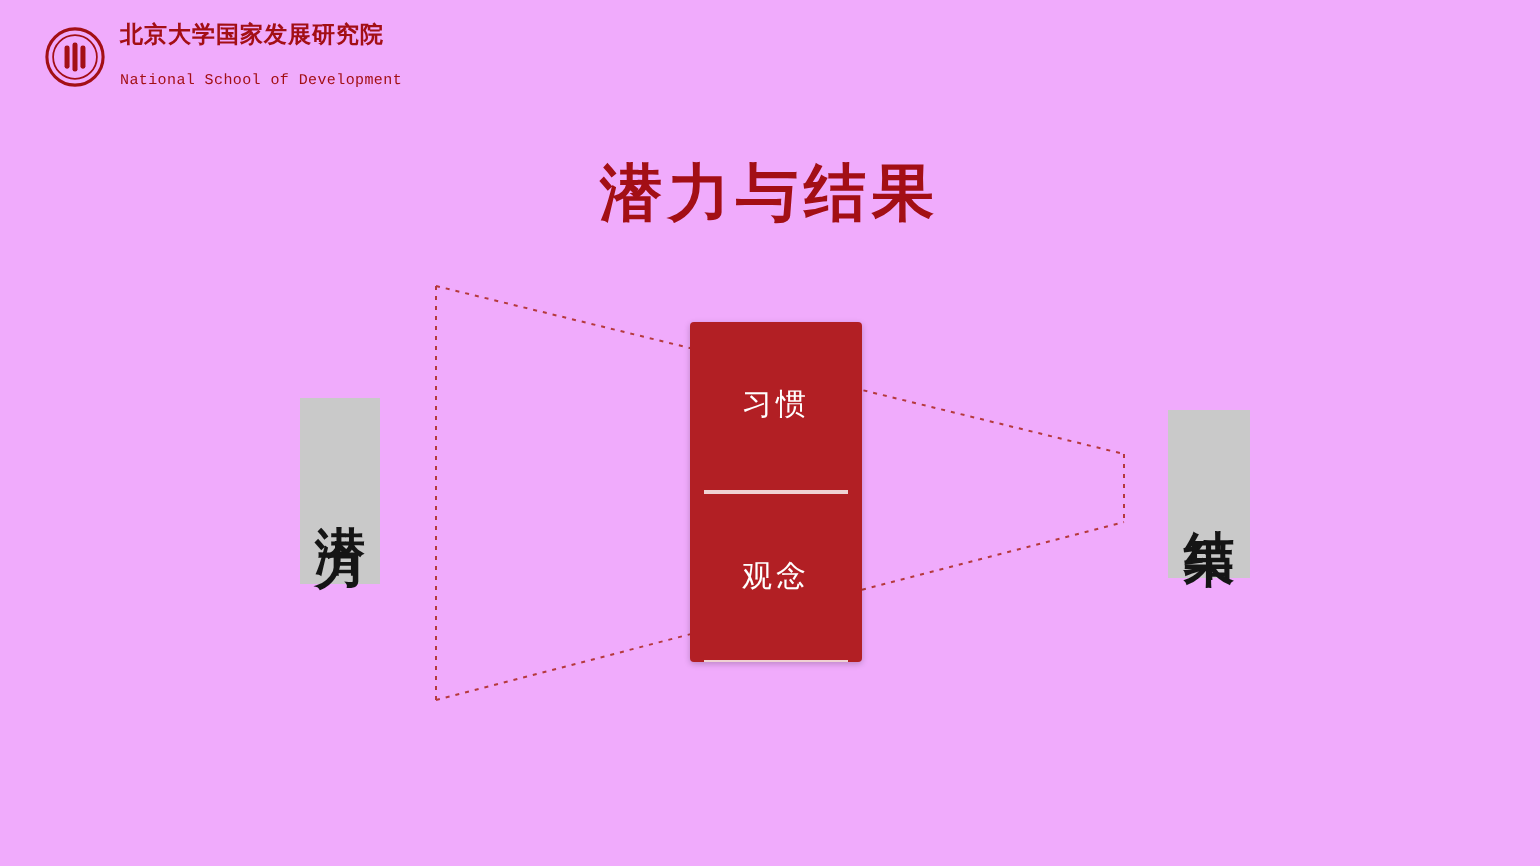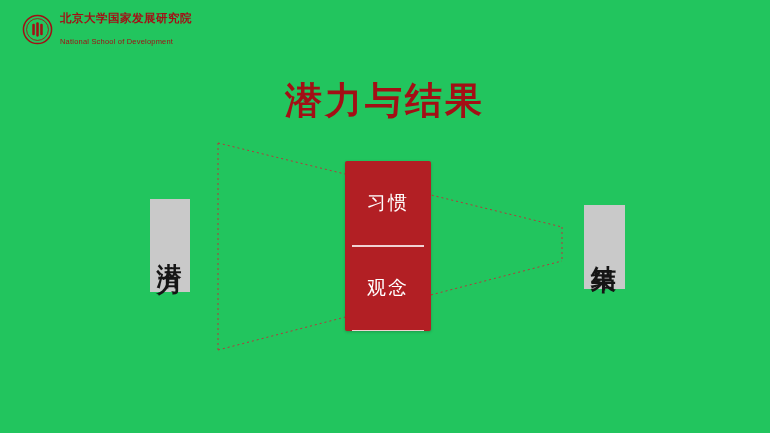--- a/index.html
+++ b/index.html
@@ -4,21 +4,21 @@
 <style>
   html, body {
     margin: 0;
     padding: 0;
     background: #eaeaea;
   }
   .slide {
     position: relative;
     width: 770px;
     height: 433px;
-    background: #22c55e;
+    background: #f0abfc;
     overflow: hidden;
     font-family: "Liberation Sans", "DejaVu Sans", sans-serif;
   }
 
   
   .logo {
     position: absolute;
     top: 12px;
     left: 22px;
     display: flex;
@@ -31,32 +31,33 @@
     font-size: 11.5px;
     font-weight: bold;
     letter-spacing: 0.5px;
     line-height: 1.15;
   }
   .logo-en {
     color: #a30f15;
     font-size: 7.5px;
     margin-top: 12px;
     letter-spacing: 0.2px;
+    font-family: Liberation Mono, monospace;
   }
 
   
   .title {
     position: absolute;
     top: 76px;
     left: 0;
     right: 0;
     margin: 0;
     text-align: center;
     color: #a30f15;
-    font-size: 37px;
+    font-size: 31px;
     font-weight: bold;
     letter-spacing: 3px;
   }
 
   
   .funnel {
     position: absolute;
     top: 0;
     left: 0;
     width: 770px;
@@ -96,21 +97,21 @@
     box-shadow: 0 1px 3px rgba(0,0,0,0.22);
     display: flex;
     flex-direction: column;
   }
   .factor {
     flex: 1;
     display: flex;
     align-items: center;
     justify-content: center;
     color: #ffffff;
-    font-size: 19px;
+    font-size: 15px;
     letter-spacing: 2px;
     font-family: Liberation Mono, monospace;
   }
   .divider {
     height: 1px;
     background: rgba(255,255,255,0.8);
     margin: 0 7px;
     flex: 0 0 auto;
   }
 </style>

